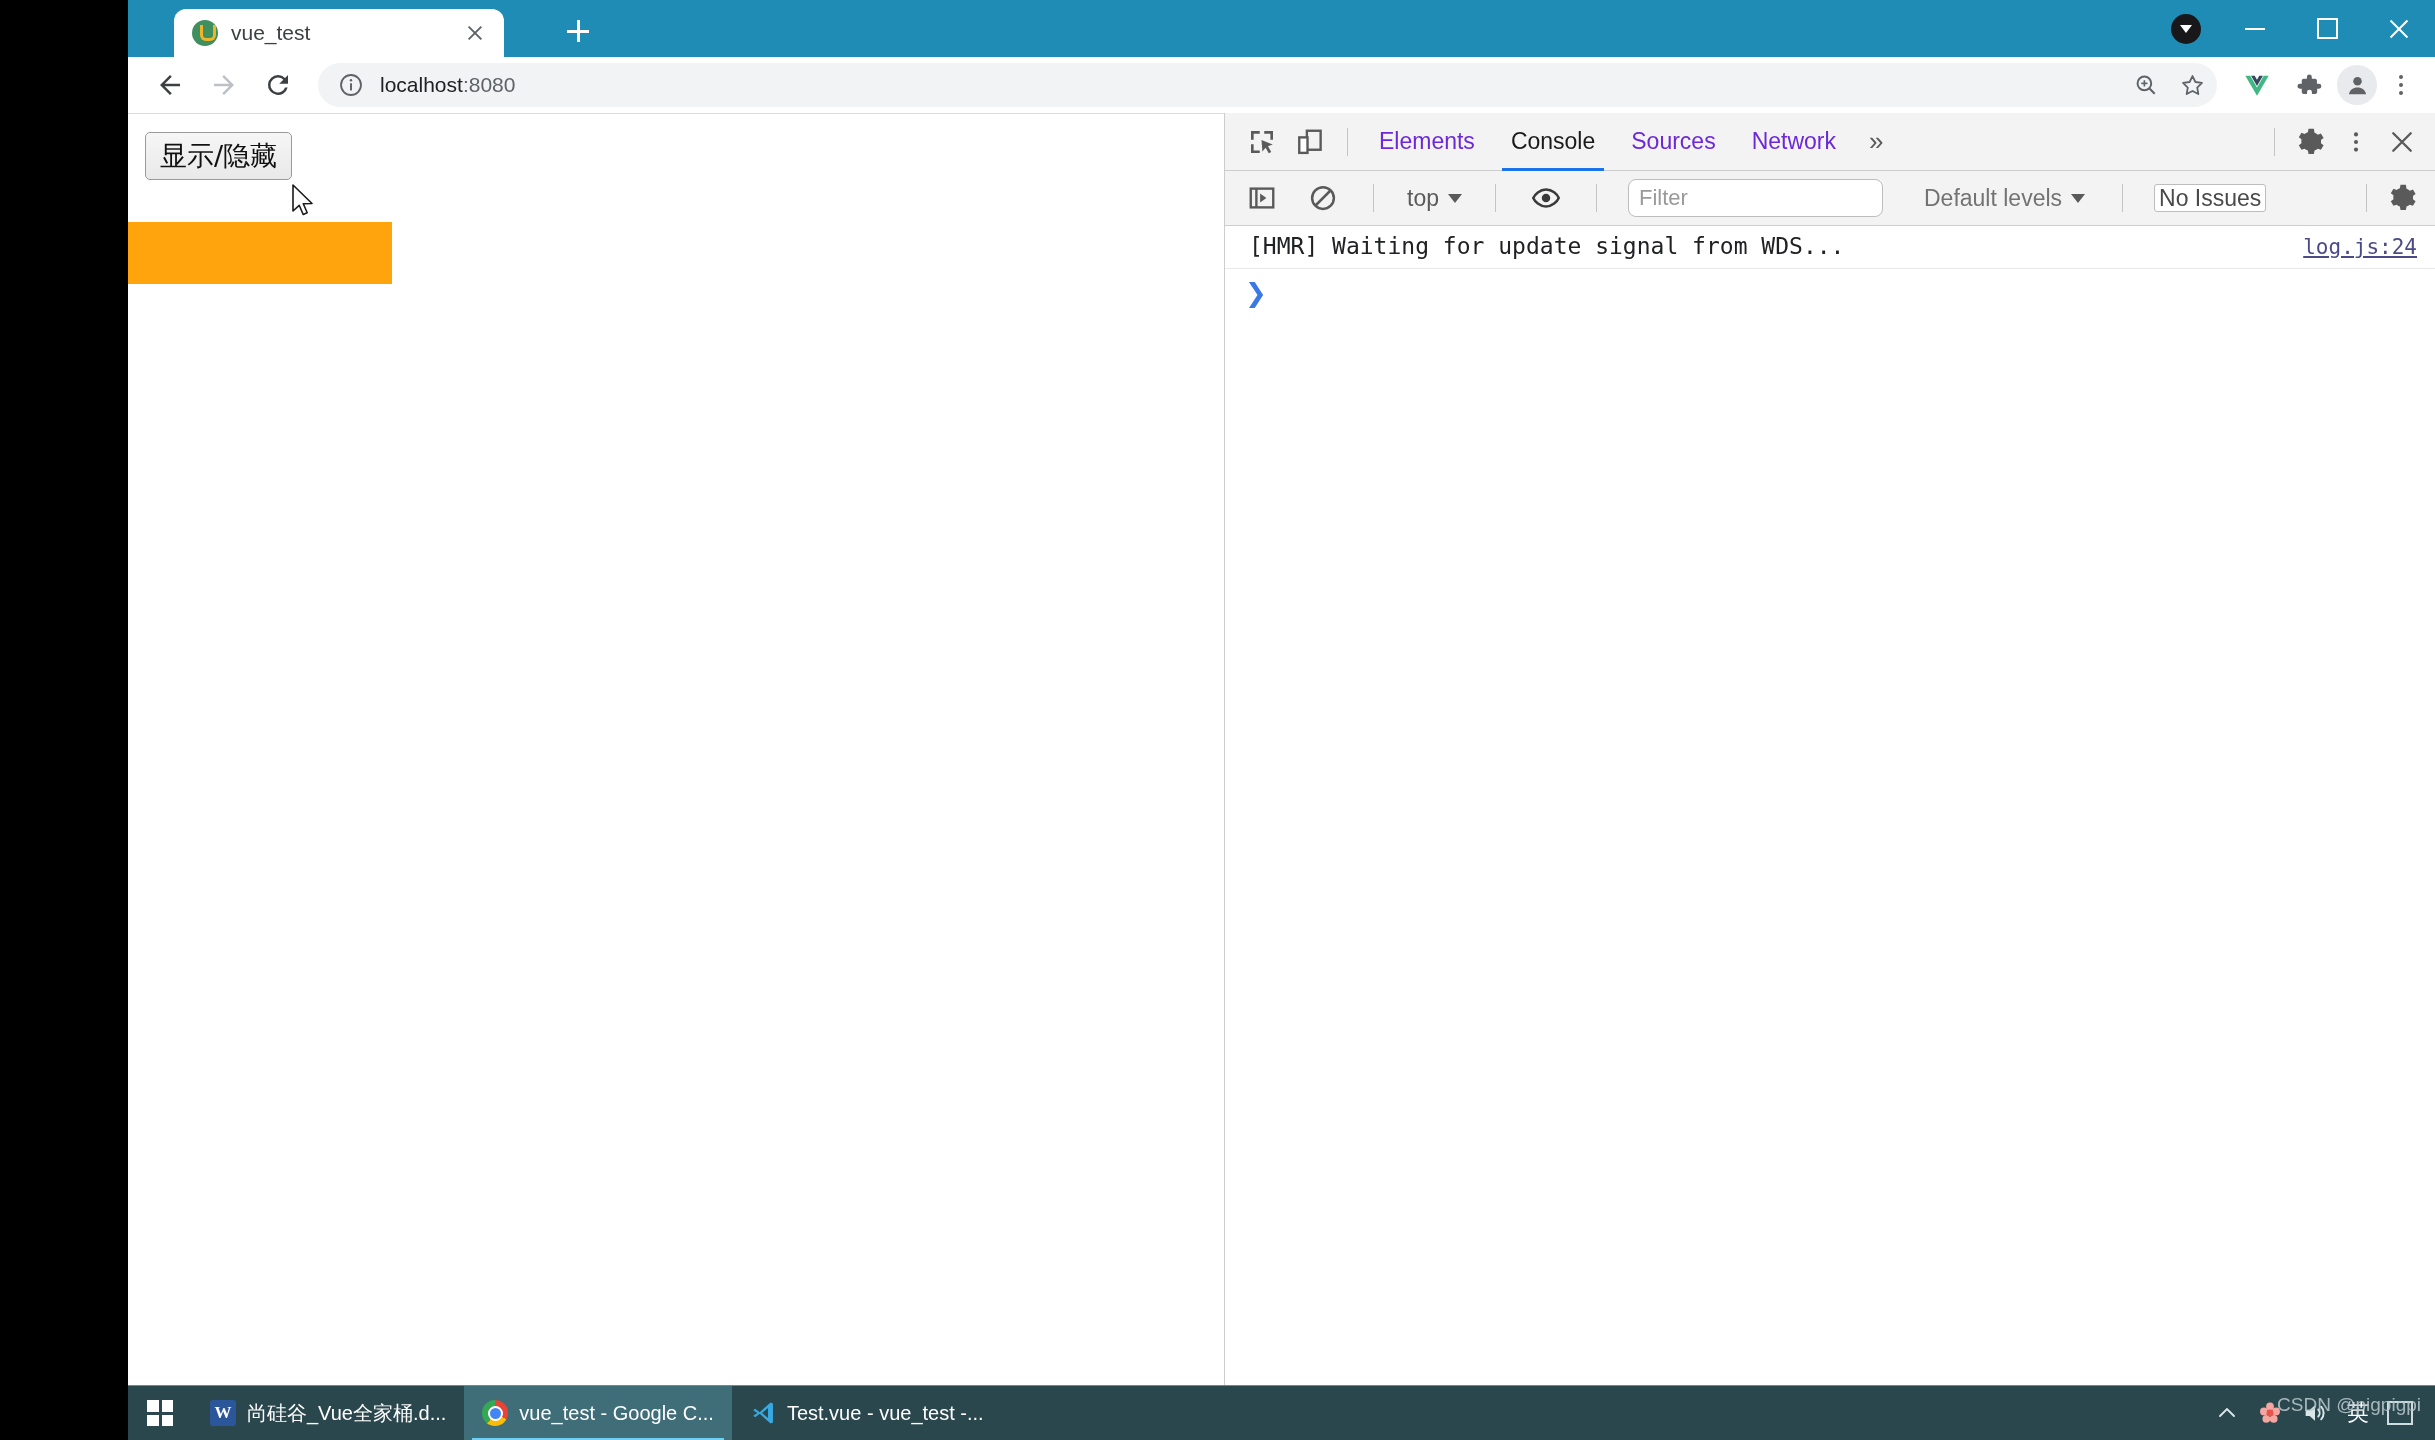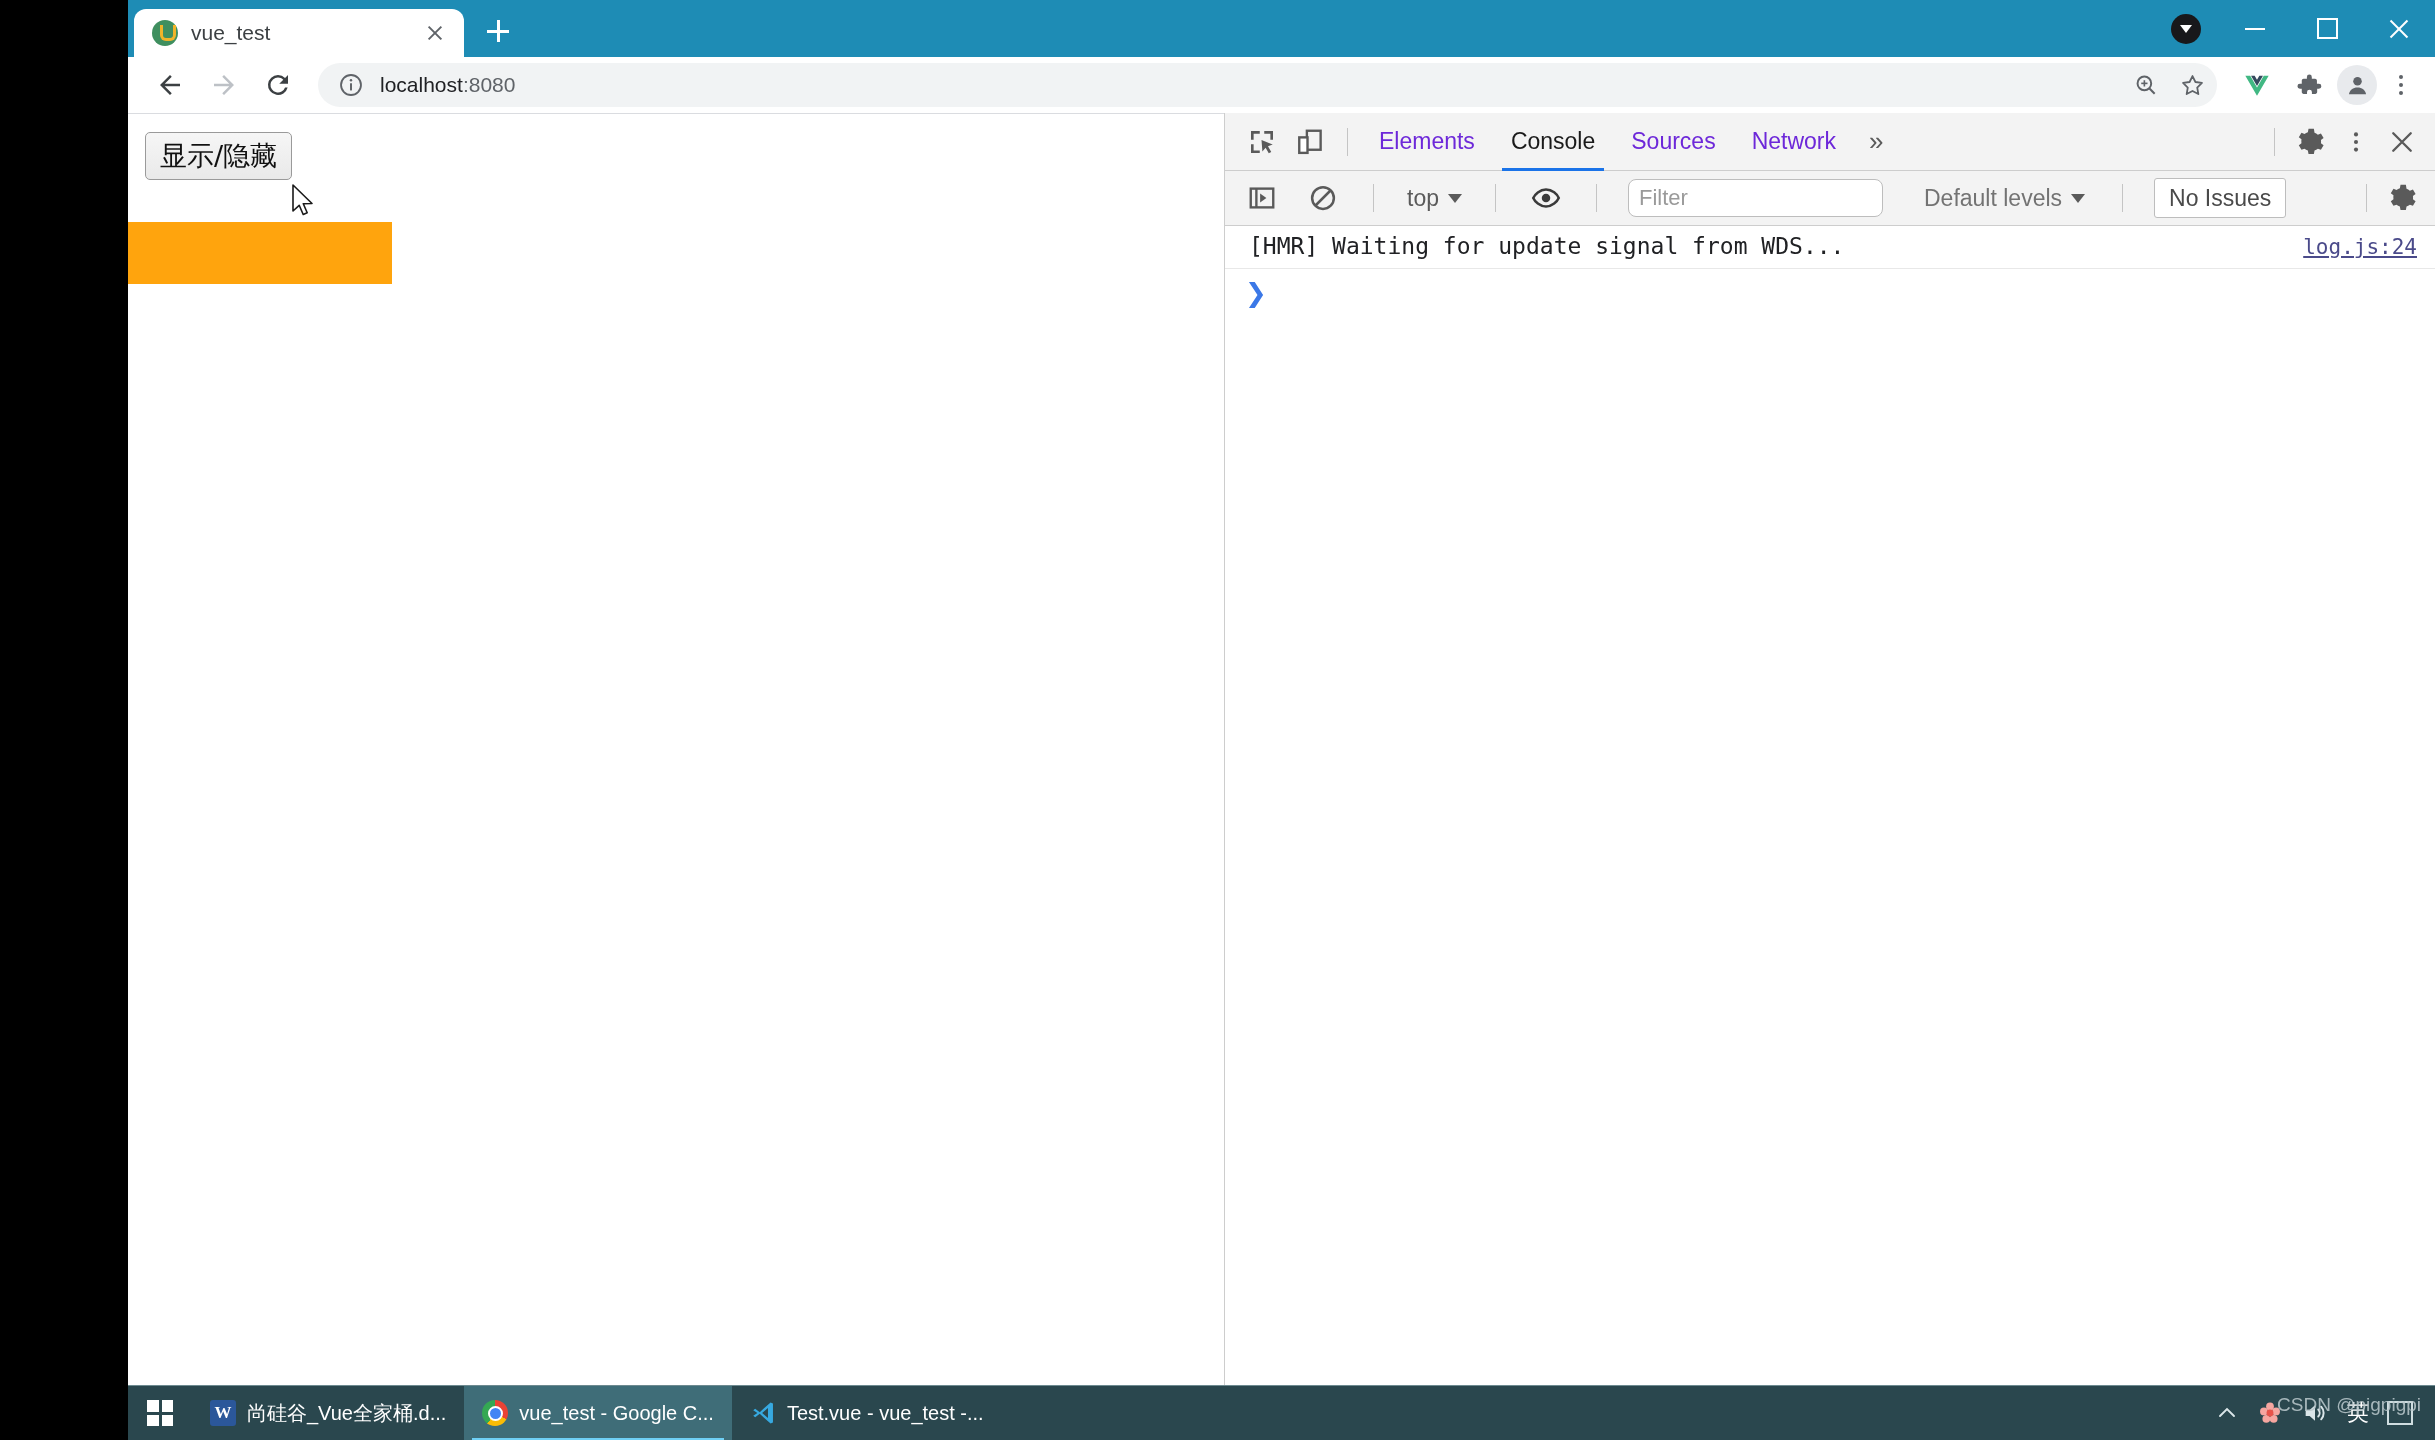--- a/index.html
+++ b/index.html
@@ -26,20 +26,21 @@
     overflow: hidden;
   }
 
   
   #tab-strip {
     position: relative;
     height: 57px;
     background: #1e8cb5;
     display: flex;
     align-items: flex-end;
+    gap: 40px;
   }
   #tab-strip-left-pad { width: 6px; height: 100%; }
   .chrome-tab {
     position: relative;
     height: 48px;
     width: 330px;
     background: #ffffff;
     border-radius: 12px 12px 0 0;
     display: flex;
     align-items: center;
@@ -334,27 +335,27 @@
     font-family: "Liberation Sans", sans-serif;
   }
   #levels-select {
     font-size: 23px; color: #737373;
     display: flex; align-items: center; gap: 9px;
     padding: 0 10px;
     margin-left: 16px;
     white-space: nowrap;
   }
   #no-issues-btn {
-    height: 40px;
+    height: 28px;
     border: 1px solid #bdbdbd;
     border-radius: 3px;
     background: #ffffff;
     font-size: 23px;
     color: #4a4a4a;
-    padding: 0 14px;
+    padding: 0 4px;
     display: flex; align-items: center;
     margin-left: 4px;
     white-space: nowrap;
   }
   #dt-console-toolbar-right {
     margin-left: auto;
     display: flex; align-items: center;
     padding-right: 10px;
   }
 

